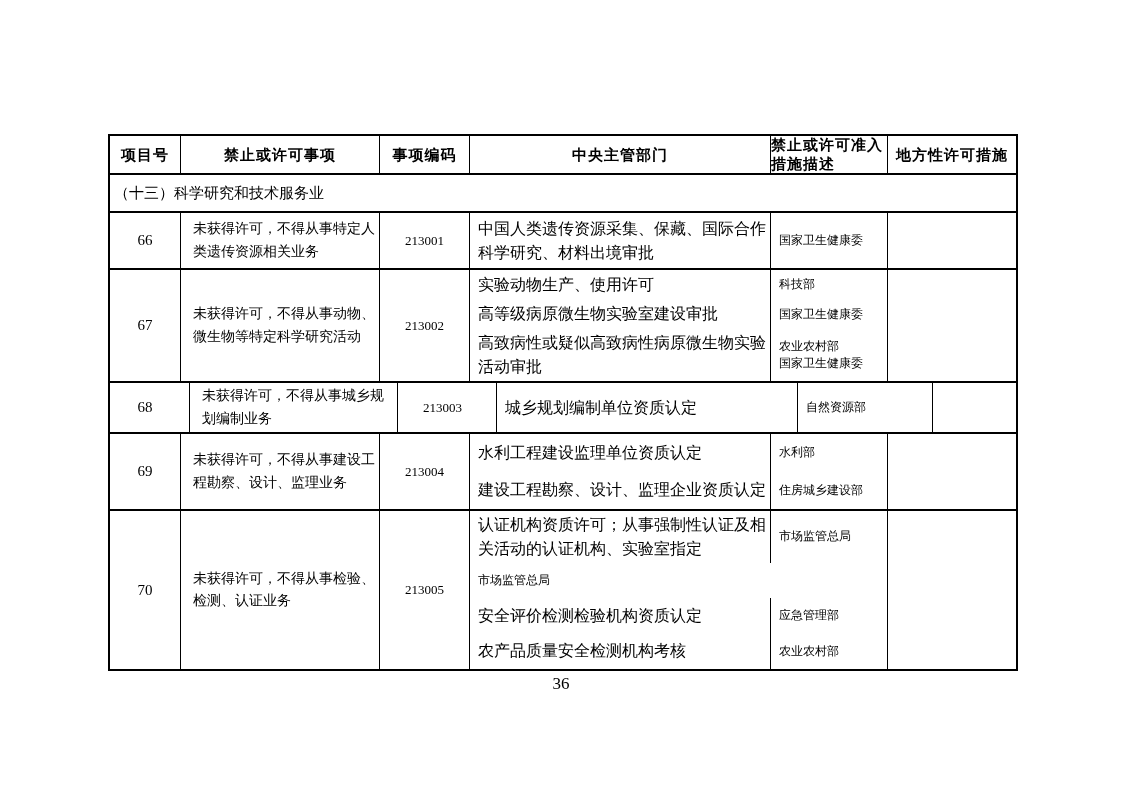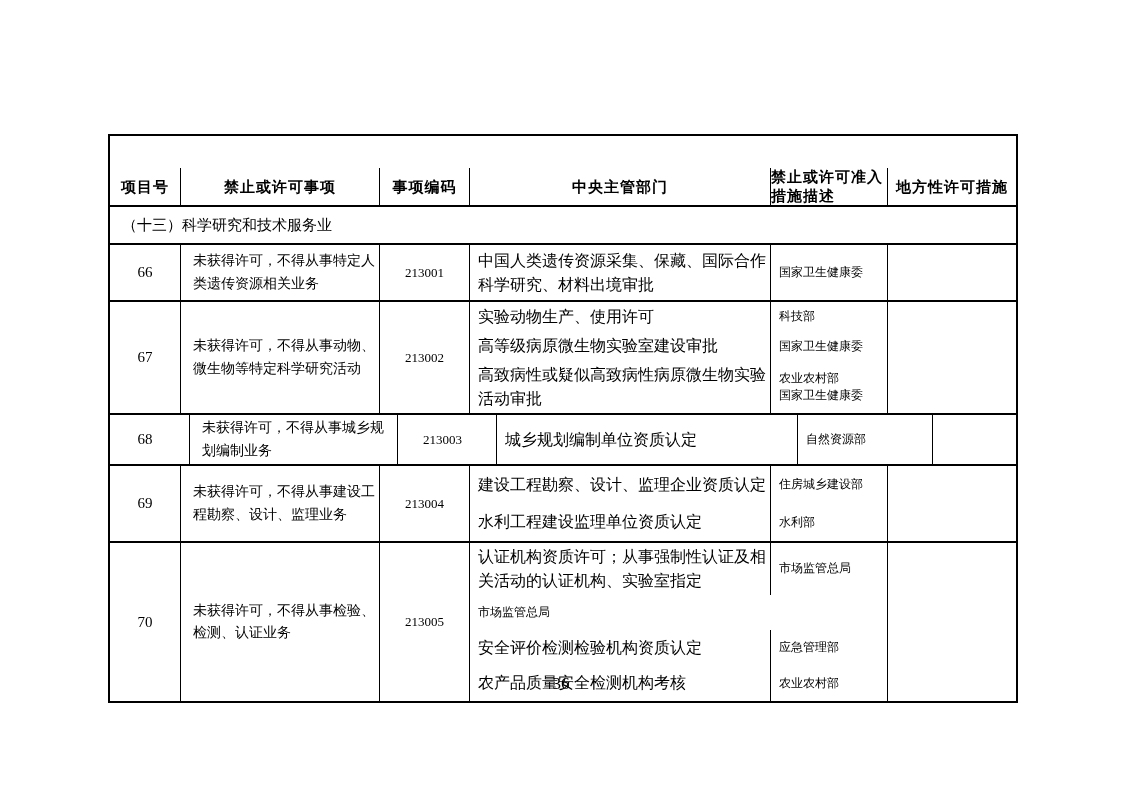--- a/index.html
+++ b/index.html
@@ -17,37 +17,37 @@
     position: absolute;
     left: 108px;
     top: 134px;
     width: 910px;
     border: 2px solid #000;
     background: #fff;
   }
   .trow { display: grid; grid-template-columns: 70px 199px 90px 301px 117px 129px; }
   .trow + .trow { border-top: 2px solid #000; }
 
-  .thead { height: 37px; margin-top: 32px; }
+  .thead { height: 37px; }
   .hcell {
     font-size: 15px;
     font-weight: bold;
     display: flex;
     align-items: center;
     justify-content: center;
     letter-spacing: 1px;
   }
   .hcell + .hcell { border-left: 1.5px solid #000; }
 
   .section-row { height: 38px; }
   .section-cell {
     grid-column: 1 / -1;
     display: flex;
     align-items: center;
-    padding-left: 12px;
+    padding-left: 4px;
     font-size: 15px;
     font-family: "Liberation Sans", "DejaVu Sans", sans-serif;
   }
 
   .cell { display: flex; align-items: center; }
   .c-num { justify-content: center; font-size: 15px; }
   .c-item {
     border-left: 1.5px solid #000;
     font-size: 14px;
     line-height: 1.6;
@@ -151,27 +151,27 @@
 </div>
     <div class="cell c-local"></div>
   </div>
 
   <div class="trow drow" style="height: 77px;">
     <div class="cell c-num">69</div>
     <div class="cell c-item">未获得许可，不得从事建设工程勘察、设计、监理业务</div>
     <div class="cell c-code">213004</div>
     <div class="c-measures">
   <div class="m-sub">
+    <div class="m-desc">水利工程建设监理单位资质认定</div>
+    <div class="m-dept">水利部</div>
+  </div>
+
+  <div class="m-sub">
     <div class="m-desc">建设工程勘察、设计、监理企业资质认定</div>
     <div class="m-dept">住房城乡建设部</div>
-  </div>
-
-  <div class="m-sub">
-    <div class="m-desc">水利工程建设监理单位资质认定</div>
-    <div class="m-dept">水利部</div>
   </div>
 </div>
     <div class="cell c-local"></div>
   </div>
 
   <div class="trow drow" style="height: 160px;">
     <div class="cell c-num">70</div>
     <div class="cell c-item">未获得许可，不得从事检验、检测、认证业务</div>
     <div class="cell c-code">213005</div>
     <div class="c-measures">

